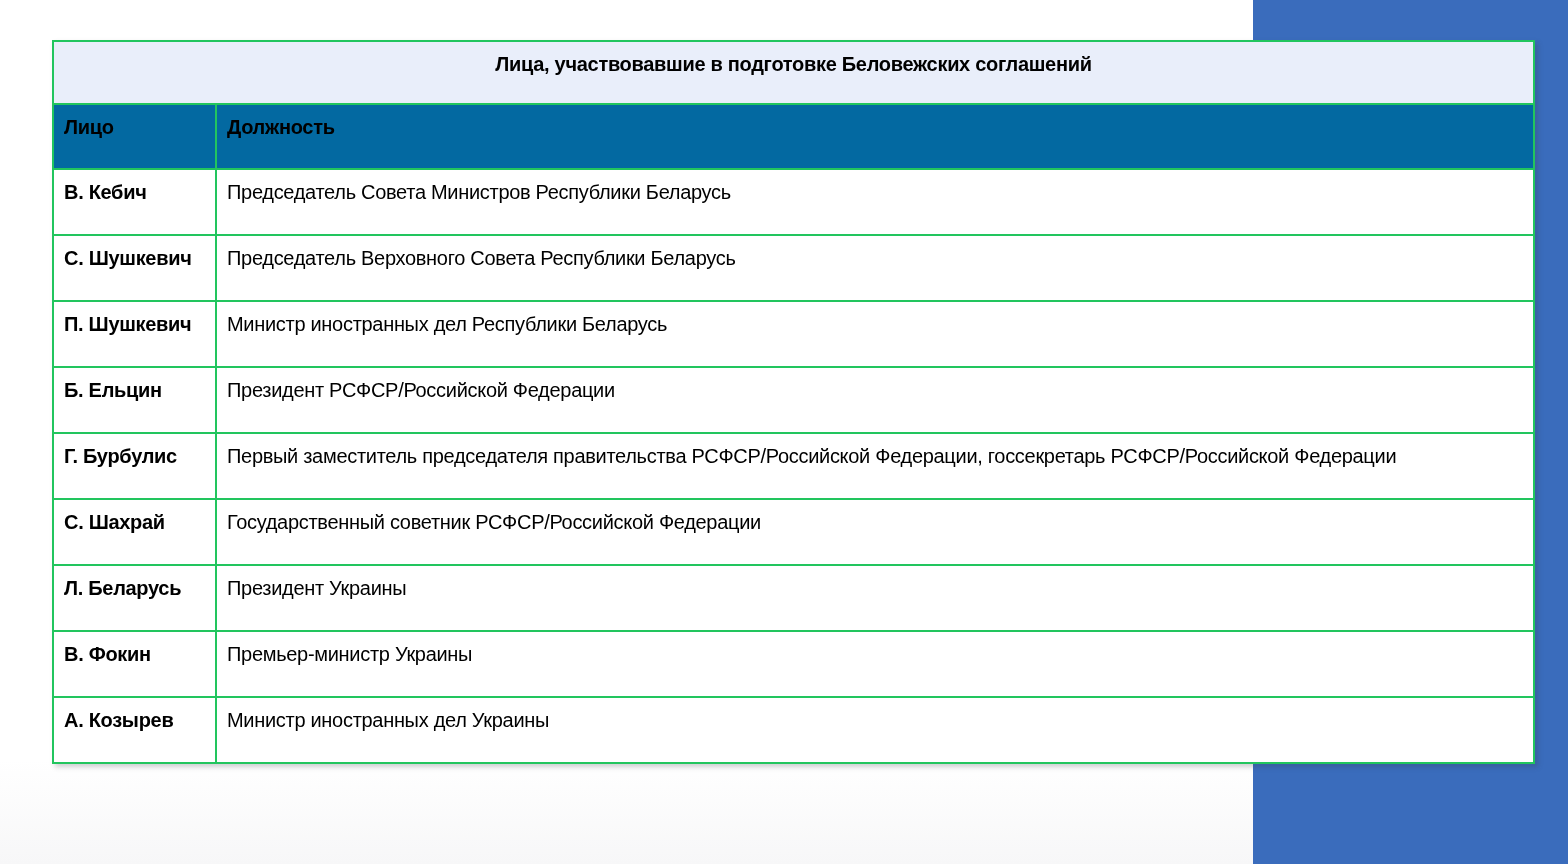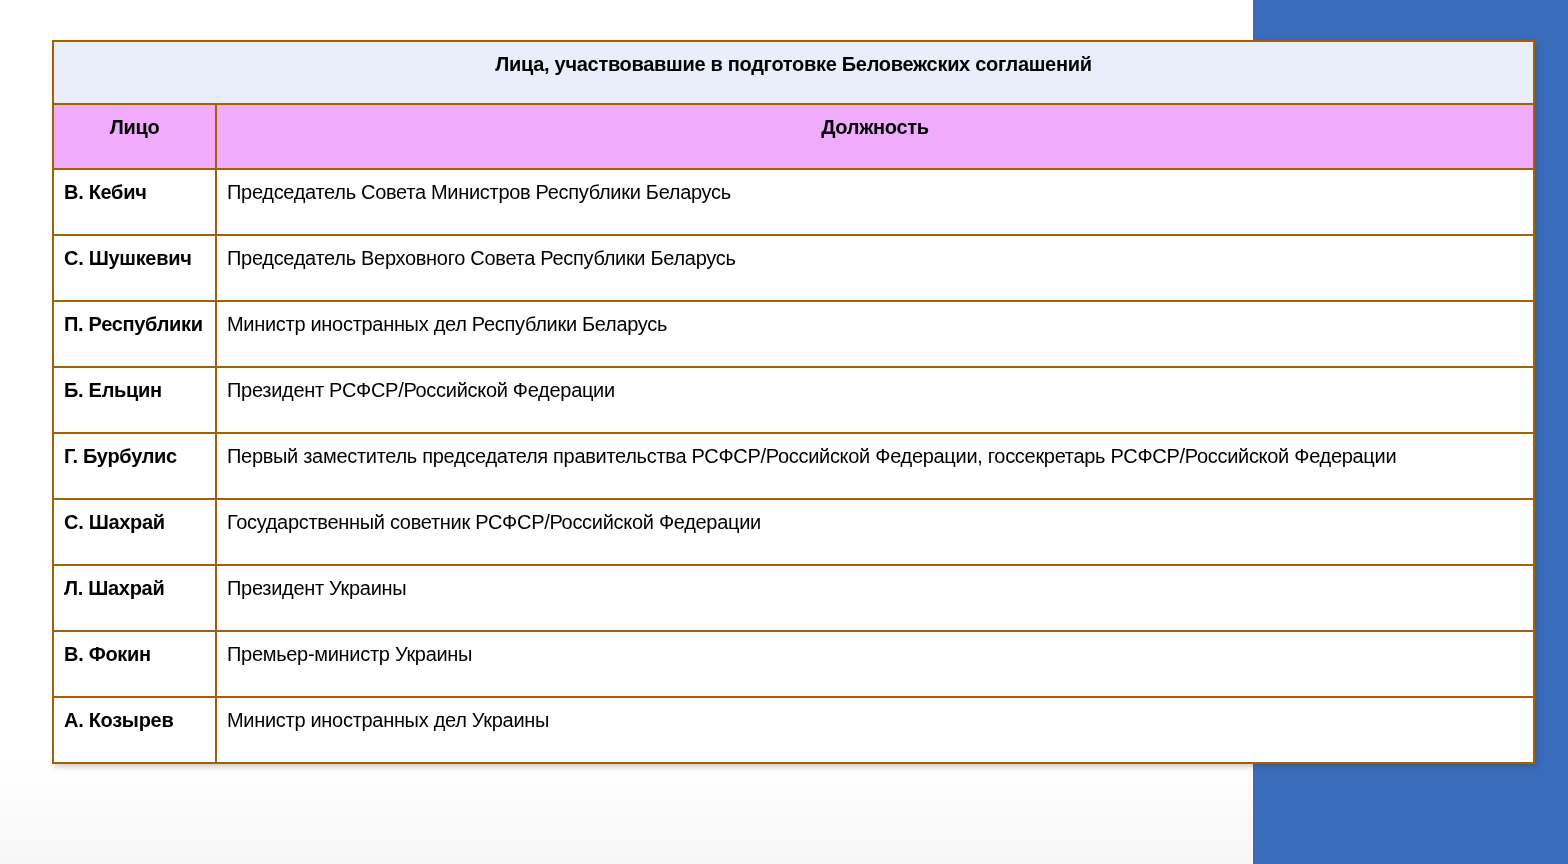--- a/index.html
+++ b/index.html
@@ -35,42 +35,42 @@
     width: 1483px;
   }
   table.persons {
     width: 100%;
     border-collapse: collapse;
     table-layout: fixed;
     background: #ffffff;
     box-shadow: 3px 3px 5px rgba(60,60,70,0.25);
   }
   table.persons td, table.persons th {
-    border: 2px solid #a16207;
+    border: 2px solid #22c55e;
     vertical-align: top;
     font-size: 20px;
     letter-spacing: -0.3px;
     line-height: 26px;
     padding: 9px 10px 6px 10px;
     overflow: hidden;
     white-space: nowrap;
   }
   tr.r-title  { height: 63px; }
   tr.r-head   { height: 65px; }
   tr.r-data   { height: 66px; }
   .title-cell {
     background: #e9eefa;
     font-weight: bold;
     text-align: center;
     font-size: 20px;
   }
   .head-cell {
-    background: #f0abfc;
+    background: #0369a1;
     font-weight: bold;
-    text-align: center;
+    text-align: left;
   }
   .name-cell {
     font-weight: bold;
     padding-left: 14px;
     margin-left: 16px;
   }
   .pos-cell {
     font-weight: normal;
     padding-left: 10px;
   }
@@ -99,37 +99,37 @@
 
         <tr class="r-data">
           <td class="name-cell">В. Кебич</td>
           <td class="pos-cell">Председатель Совета Министров Республики Беларусь</td>
         </tr>
         <tr class="r-data">
           <td class="name-cell">С. Шушкевич</td>
           <td class="pos-cell">Председатель Верховного Совета Республики Беларусь</td>
         </tr>
         <tr class="r-data">
-          <td class="name-cell">П. Республики</td>
+          <td class="name-cell">П. Шушкевич</td>
           <td class="pos-cell">Министр иностранных дел Республики Беларусь</td>
         </tr>
         <tr class="r-data">
           <td class="name-cell">Б. Ельцин</td>
           <td class="pos-cell">Президент РСФСР/Российской Федерации</td>
         </tr>
         <tr class="r-data">
           <td class="name-cell">Г. Бурбулис</td>
           <td class="pos-cell">Первый заместитель председателя правительства РСФСР/Российской Федерации, госсекретарь РСФСР/Российской Федерации</td>
         </tr>
         <tr class="r-data">
           <td class="name-cell">С. Шахрай</td>
           <td class="pos-cell">Государственный советник РСФСР/Российской Федерации</td>
         </tr>
         <tr class="r-data">
-          <td class="name-cell">Л. Шахрай</td>
+          <td class="name-cell">Л. Беларусь</td>
           <td class="pos-cell">Президент Украины</td>
         </tr>
         <tr class="r-data">
           <td class="name-cell">В. Фокин</td>
           <td class="pos-cell">Премьер-министр Украины</td>
         </tr>
         <tr class="r-data">
           <td class="name-cell">А. Козырев</td>
           <td class="pos-cell">Министр иностранных дел Украины</td>
         </tr>

